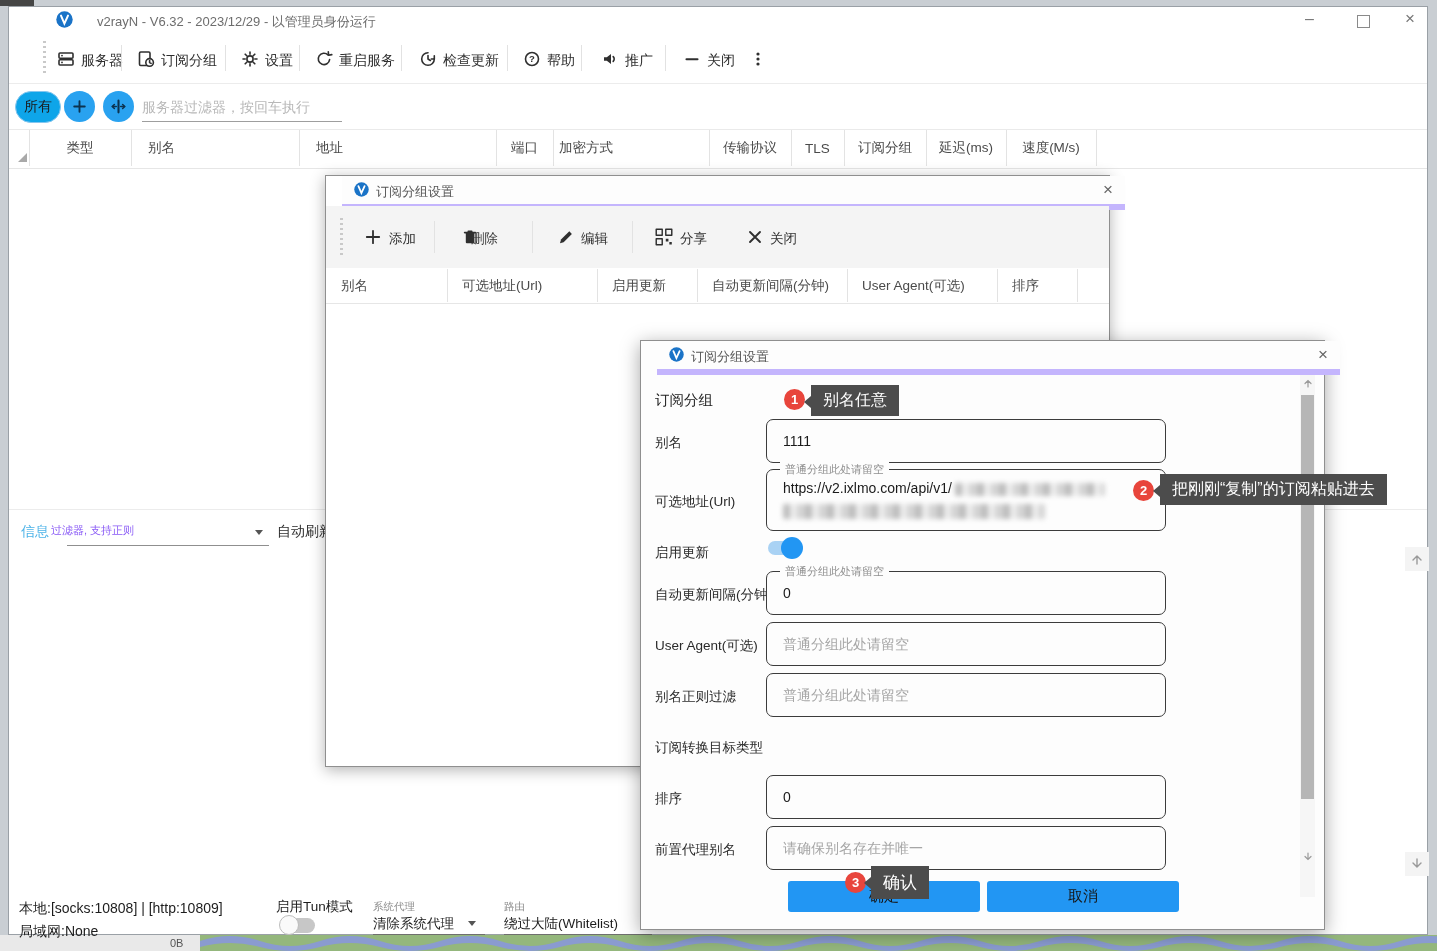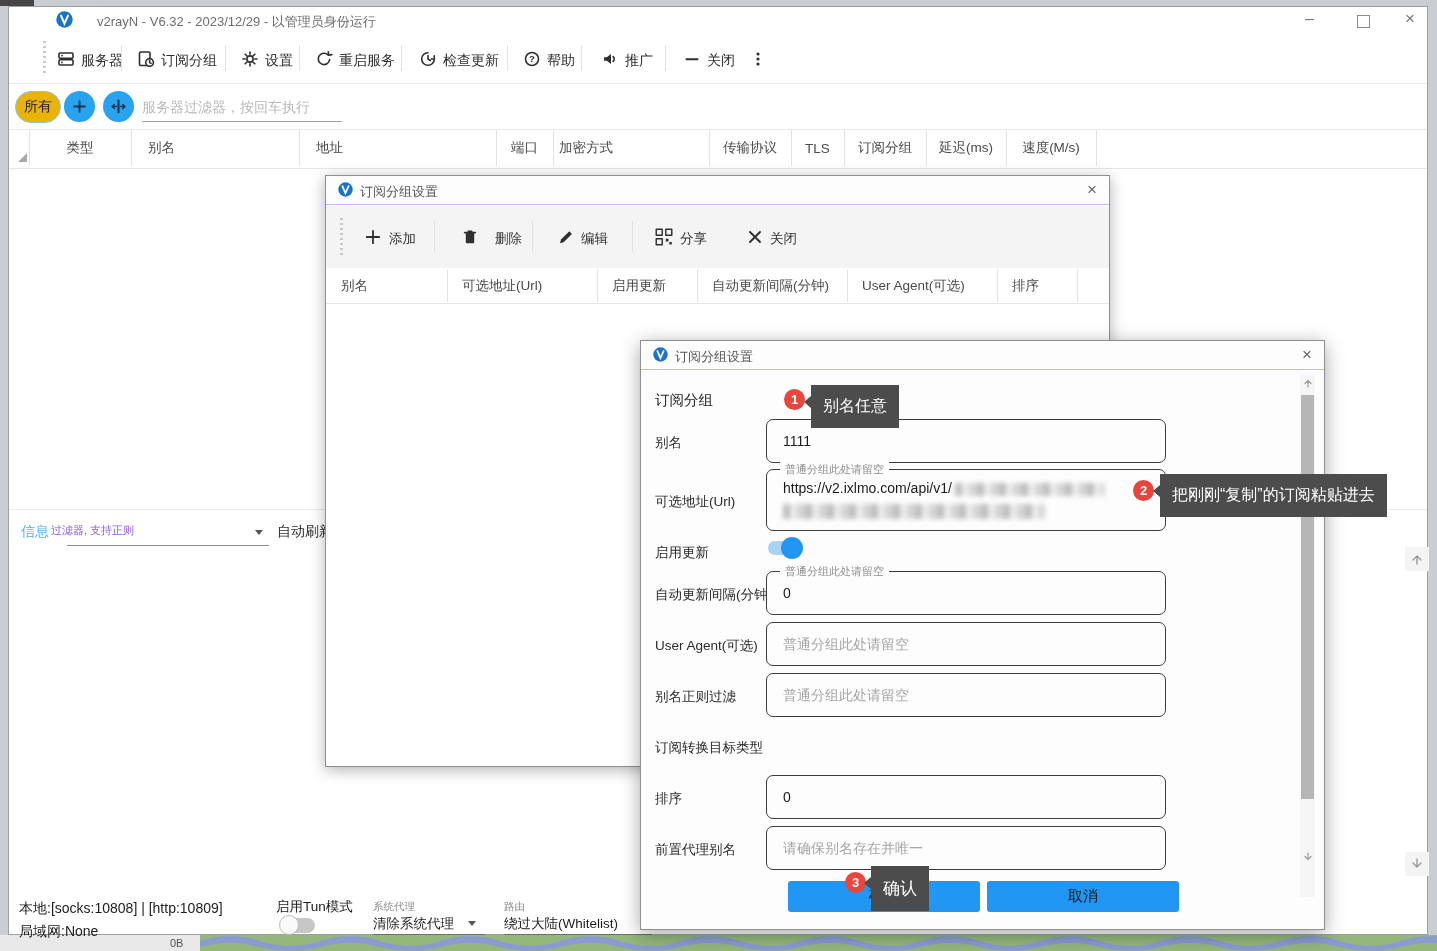--- a/index.html
+++ b/index.html
@@ -11,36 +11,36 @@
   .ico{position:absolute;width:18px;height:18px}
   .ico svg{stroke:#2f2f2f;stroke-width:1.6;fill:none;stroke-linecap:round;stroke-linejoin:round}
   
   .win{position:absolute;left:8px;top:6px;width:1420px;height:929px;background:#fff;
        border:1px solid #9aa0a6;box-sizing:border-box;z-index:1}
   .titlebar-text{font-size:13px;color:#6d6d6d}
   .toolbar{position:absolute;left:0;top:26px;width:100%;height:50px;background:#fff;border-bottom:1px solid #ececec}
   .gripper{position:absolute;width:3px;background:repeating-linear-gradient(180deg,#c9c9c9 0 2px,transparent 2px 5px)}
   .tb-label{position:absolute;top:45px;font-size:14px;color:#2e2e2e}
   .tb-sep{position:absolute;top:38px;width:1px;height:26px;background:#e2e2e2}
-  .pill{position:absolute;border-radius:16px;background:#eab308;border:1px solid #85c6ef;
+  .pill{position:absolute;border-radius:16px;background:#0ea5e9;border:1px solid #85c6ef;
         display:flex;align-items:center;justify-content:center;font-size:14px;color:#1c1c1c}
   .roundbtn{position:absolute;width:31px;height:31px;border-radius:50%;background:#29a2f0;
             display:flex;align-items:center;justify-content:center}
   .hline{position:absolute;height:1px;background:#9e9e9e}
   .vline{position:absolute;width:1px;background:#e3e3e3}
   .hcell{position:absolute;top:122px;height:38px;display:flex;align-items:center;
          font-size:13.5px;color:#4a4a4a}
   .caret{position:absolute;width:0;height:0;border-left:4.5px solid transparent;
          border-right:4.5px solid transparent;border-top:5.5px solid #555}
   .corner-tri{position:absolute;width:0;height:0;border-bottom:9px solid #a9a9a9;border-right:9px solid transparent;
               transform:scaleX(-1)}
   
   .dlg{position:absolute;background:#fdfdfd;border:1px solid #8f8f8f;box-sizing:border-box;
        box-shadow:0 3px 14px rgba(0,0,0,.30)}
-  .dlg-title{position:absolute;left:0;top:0;width:100%;height:28px;background:#fdfdfd;border-bottom:1px solid #c4b5fd}
+  .dlg-title{position:absolute;left:16px;top:0;width:100%;height:28px;background:#fdfdfd;border-bottom:6px solid #c4b5fd}
   .dlg-title-text{font-size:13px;color:#555}
   .dlg-close{position:absolute;font-size:17px;color:#666;cursor:default}
   .logo{position:absolute}
   
   .dlg1-toolbar{position:absolute;left:0;top:30px;width:100%;height:62px;background:#f4f4f4;border-bottom:1px solid #e3e3e3}
   .d1-label{position:absolute;top:49px;font-size:13.5px;color:#333}
   .d1cell{position:absolute;top:92px;height:35px;display:flex;align-items:center;padding-left:15px;
           font-size:13.5px;color:#4a4a4a;box-sizing:border-box}
   
   .flabel{position:absolute;left:14px;font-size:13.5px;color:#2a2a2a;white-space:nowrap}
@@ -53,21 +53,21 @@
   .notch{position:absolute;top:-8px;left:13px;background:#fdfdfd;padding:0 5px;font-size:11px;color:#8f8f8f;white-space:nowrap}
   .blur{display:inline-block;vertical-align:middle;border-radius:2px;filter:blur(2.5px);
         background:repeating-linear-gradient(90deg,#bdbdbd 0 7px,#ececec 7px 14px,#d4d4d4 14px 22px)}
   .btn{position:absolute;height:31px;border-radius:3px;display:flex;align-items:center;justify-content:center;
        font-size:15px;color:#161616;cursor:default}
   .switch-track{position:absolute;border-radius:8px}
   .switch-knob{position:absolute;border-radius:50%}
   
   .stepdot{position:absolute;width:21px;height:21px;border-radius:50%;display:flex;align-items:center;
            justify-content:center;color:#fff;font-size:13px;font-weight:bold;z-index:5}
-  .tip{position:absolute;color:#fff;font-size:16px;padding:11px 12px;white-space:nowrap;z-index:5}
+  .tip{position:absolute;color:#fff;font-size:16px;padding:5px 12px;white-space:nowrap;z-index:5}
   .tip:before{content:"";position:absolute;left:-7px;top:11px;border-top:6px solid transparent;
               border-bottom:6px solid transparent;border-right:7px solid #4c4c4c}
   
   .sb-thumb{position:absolute;background:#b6b6b6}
   .sb-arrow{position:absolute;color:#8f8f8f;font-size:13px}
   .status-small{font-size:10.5px;color:#8d8d8d}
 </style>
 </head>
 <body>
 
@@ -288,21 +288,21 @@
         </span>
       <span class="d1-label" style="left:63px;top:24px">添加</span>
       <div class="tb-sep" style="left:108px;top:15px;height:32px"></div>
 
       <span class="ico" style="left:135px;top:22px">
         <svg viewBox="0 0 18 18">
             <path d="M3.6 4.6h10.8M7.3 4.6V3.2h3.4v1.4"></path>
             <rect x="4.8" y="4.6" width="8.4" height="10.6" rx="1" fill="#2f2f2f" stroke="none"></rect>
           </svg>
         </span>
-      <span class="d1-label" style="left:169px;top:24px">删除</span>
+      <span class="d1-label" style="left:145px;top:24px">删除</span>
       <div class="tb-sep" style="left:206px;top:15px;height:32px"></div>
 
       <span class="ico" style="left:231px;top:22px">
         <svg viewBox="0 0 18 18">
             <path d="M3 15.2l1-3.6 8.3-8.3 2.6 2.6-8.3 8.3z" fill="#2f2f2f" stroke="none"></path>
           </svg>
         </span>
       <span class="d1-label" style="left:255px;top:24px">编辑</span>
       <div class="tb-sep" style="left:306px;top:15px;height:32px"></div>
 

